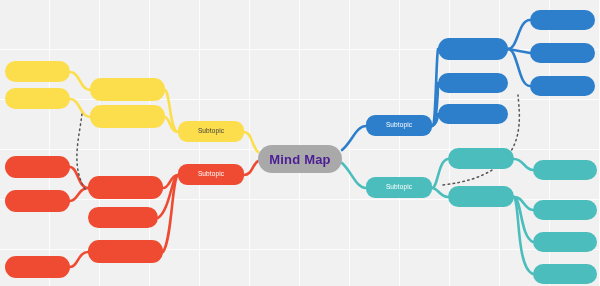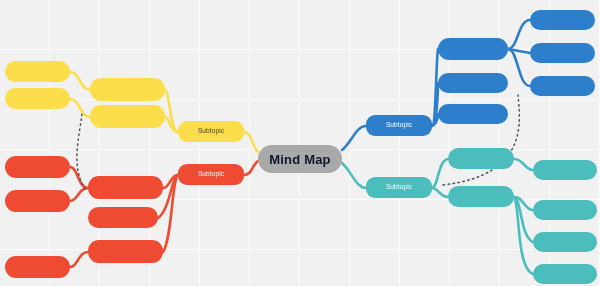--- a/index.html
+++ b/index.html
@@ -39,21 +39,21 @@
     white-space: nowrap;
     overflow: hidden;
   }
   .node-leaf { border-radius: 11px; }
   .node-sub  { border-radius: 9px; }
   .node-root {
     border-radius: 14px;
     font-weight: bold;
     font-size: 13px;
     letter-spacing: .2px;
-    color: #0f172a;
+    color: #4c1d95;
     background: #a9a9a9;
   }
   .lbl-sub { font-size: 6.5px; letter-spacing: .1px; }
   .c-yellow { background: #fcde4d; }
   .c-red    { background: #ee4b32; }
   .c-blue   { background: #2d7fcb; }
   .c-teal   { background: #4bbdbd; }
   .t-dark  { color: #3c3c3c; }
   .t-light { color: #ffffff; }
 </style>

